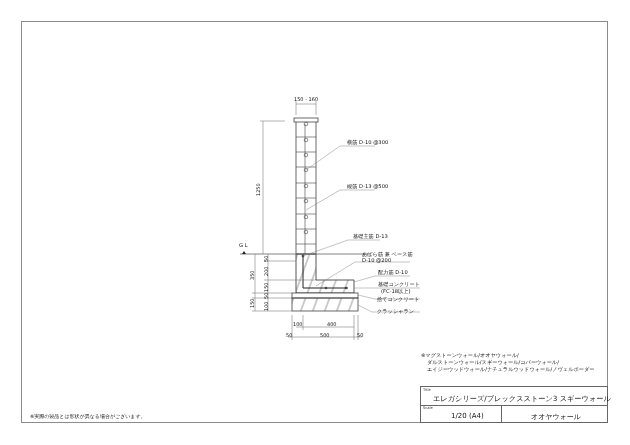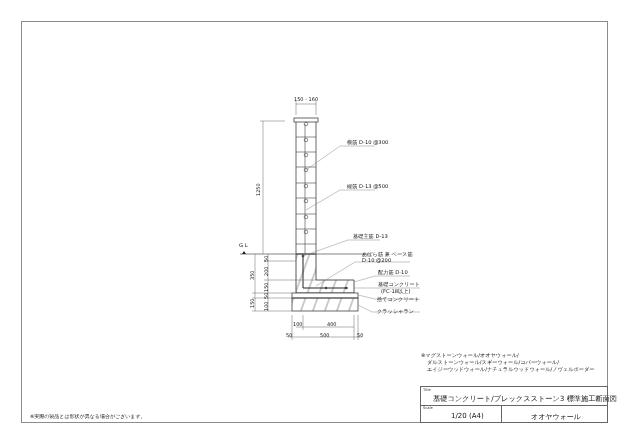--- a/index.html
+++ b/index.html
@@ -142,21 +142,21 @@
 <span class="lbl" style="left:377px;top:297px;">捨てコンクリート</span>
 <span class="lbl" style="left:377px;top:309px;">クラッシャラン</span>
 
 <div class="note" style="left:421px;top:352px;">※マグストーンウォール/オオヤウォール/</div>
 <div class="note" style="left:427px;top:359px;">ダルストーンウォール/スギーウォール/コバーウォール/</div>
 <div class="note" style="left:427px;top:366px;">エイジーウッドウォール/ナチュラルウッドウォール/ノヴェルボーダー</div>
 
 <div class="tb">
   <div class="tb-row1">
     <span class="tb-cap">Title</span>
-    <span class="tb-title">基礎コンクリート/ブレックスストーン3 標準施工断面図</span>
+    <span class="tb-title">エレガシリーズ/ブレックスストーン3 スギーウォール</span>
   </div>
   <div class="tb-row2">
     <span class="tb-cap">Scale</span>
     <span class="tb-scale">1/20 (A4)</span>
     <div class="tb-divider"></div>
     <span class="tb-company">オオヤウォール</span>
   </div>
 </div>
 
 <div class="disclaimer">※実際の製品とは形状が異なる場合がございます。</div>

